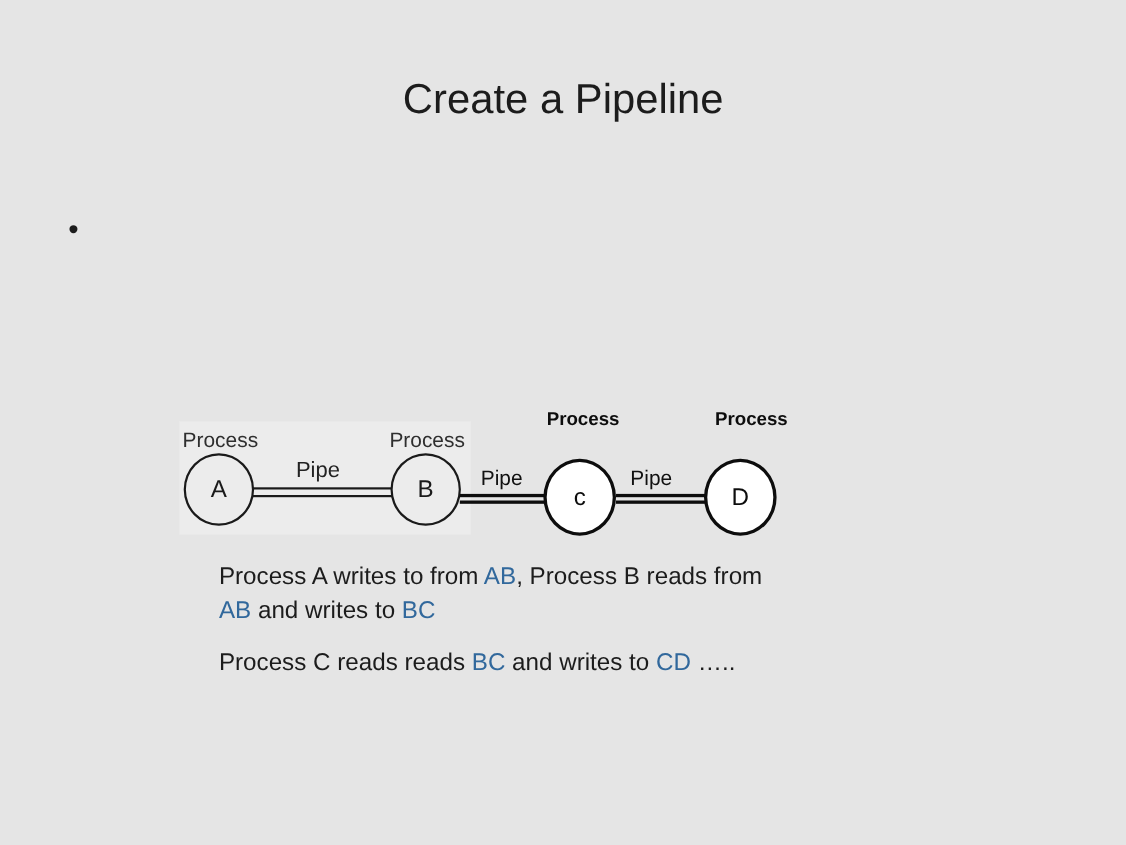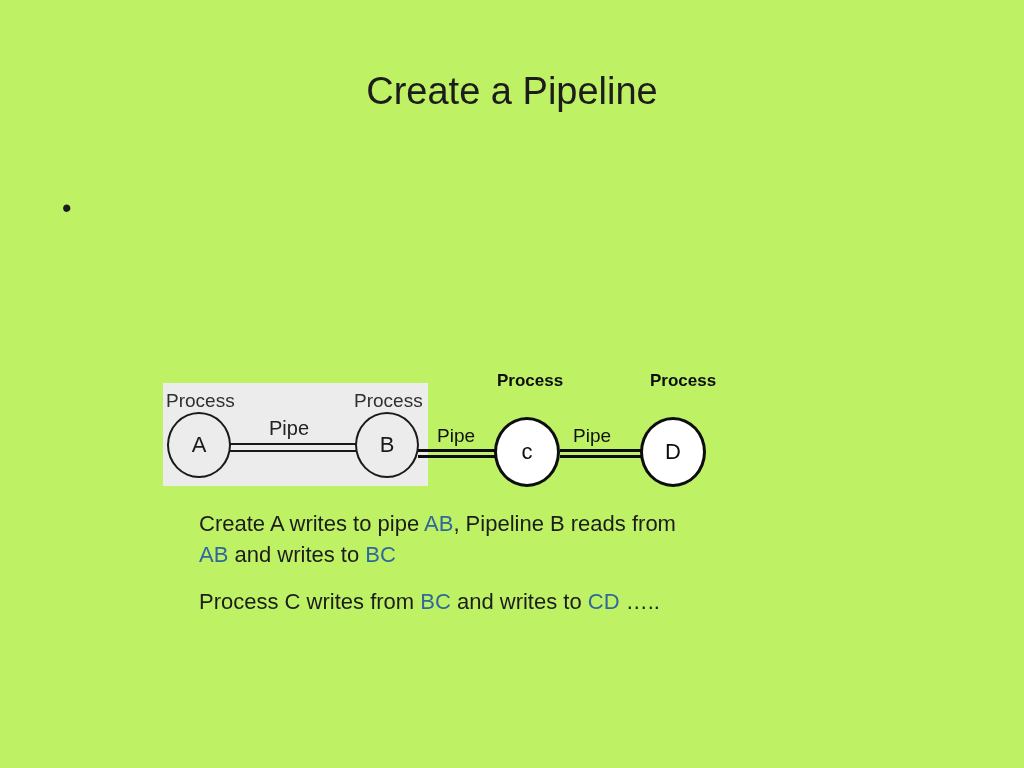--- a/index.html
+++ b/index.html
@@ -1,20 +1,20 @@
 <!DOCTYPE html>
 <html><head>
 <meta charset="utf-8">
 <style>
   html, body { margin: 0; padding: 0; background: #ffffff; }
   .slide {
     position: relative;
     width: 1024px;
     height: 768px;
-    background: #bef264;
+    background: #e5e5e5;
     font-family: "Liberation Sans", sans-serif;
     overflow: hidden;
   }
   .title {
     position: absolute;
     left: 0; top: 70px;
     width: 100%;
     margin: 0;
     text-align: center;
     font-size: 38px;
@@ -178,17 +178,17 @@
 
     <div class="circle-cd c">
       <span>c</span>
     </div>
     <div class="circle-cd d">
       <span>D</span>
     </div>
 
   </div>
 
-  <p class="caption-p p1"><span>Create A writes to pipe </span><span class="blue">AB</span><span>, Pipeline B reads from</span><br><span class="blue">AB</span><span> and writes to </span><span class="blue">BC</span></p>
+  <p class="caption-p p1"><span>Process A writes to from </span><span class="blue">AB</span><span>, Process B reads from</span><br><span class="blue">AB</span><span> and writes to </span><span class="blue">BC</span></p>
 
-  <p class="caption-p p2"><span>Process C writes from </span><span class="blue">BC</span><span> and writes to </span><span class="blue">CD</span><span> …..</span></p>
+  <p class="caption-p p2"><span>Process C reads reads </span><span class="blue">BC</span><span> and writes to </span><span class="blue">CD</span><span> …..</span></p>
 
 </div>
 
 </body></html>

